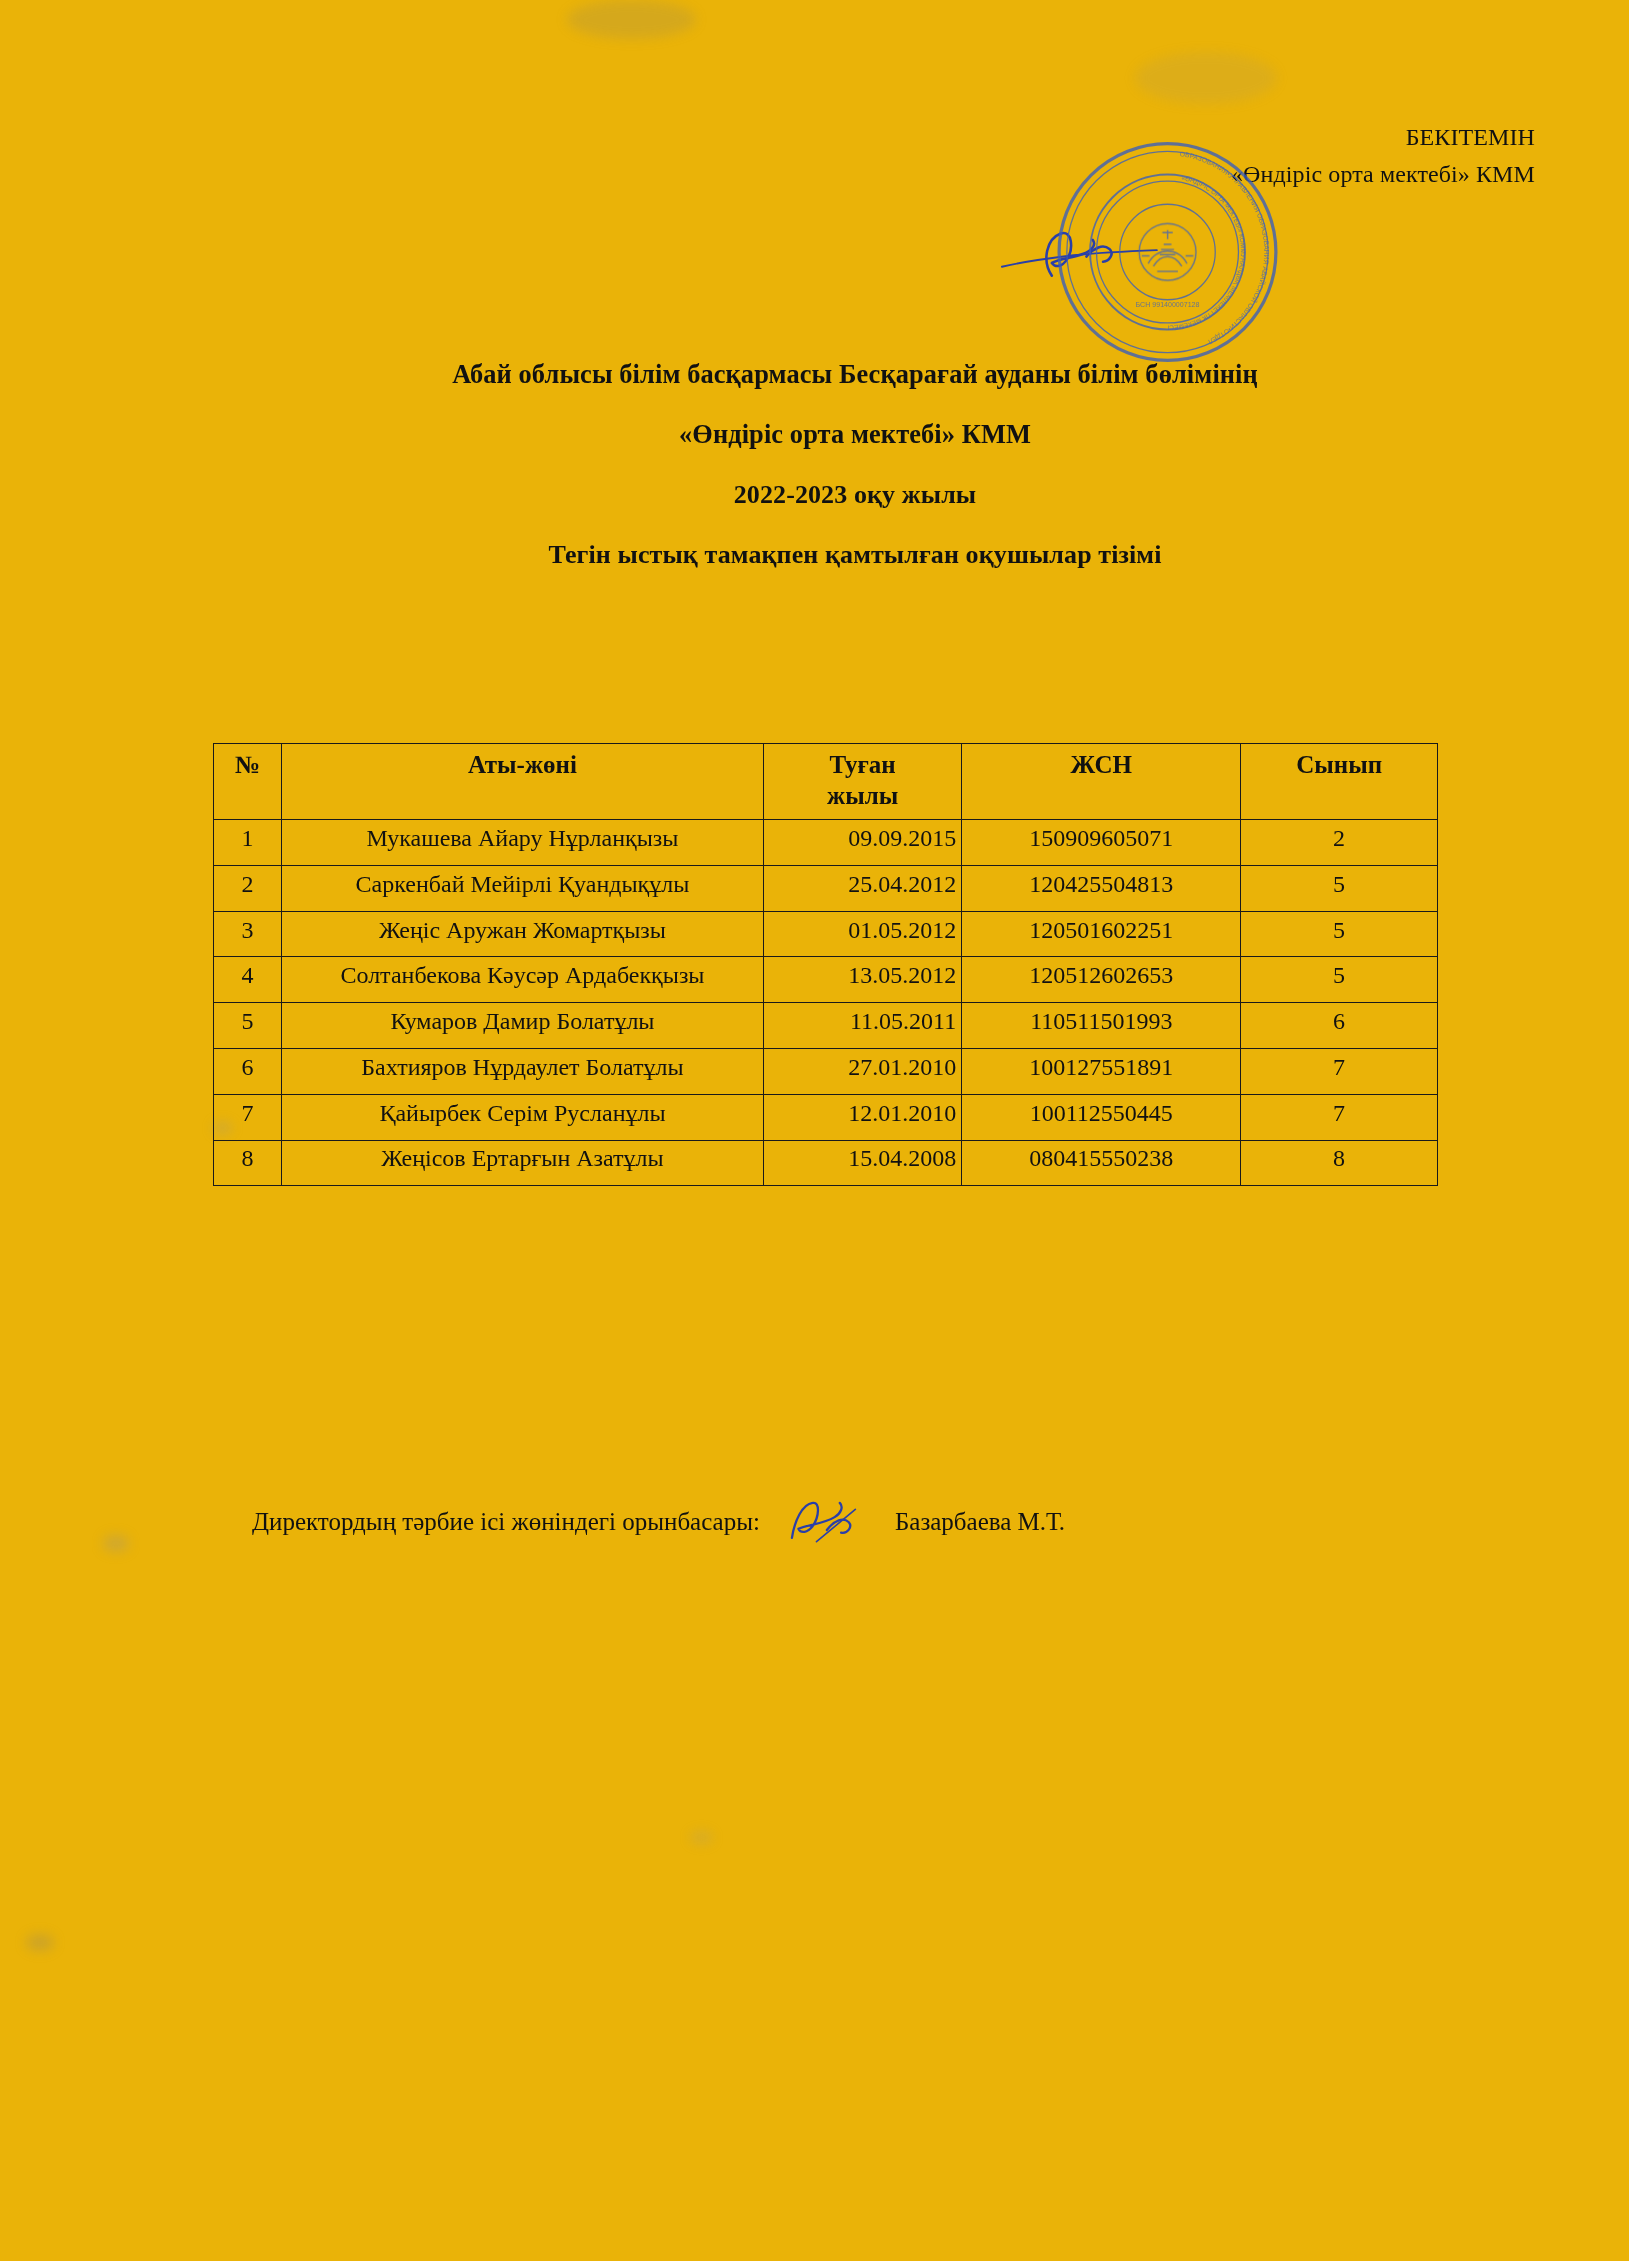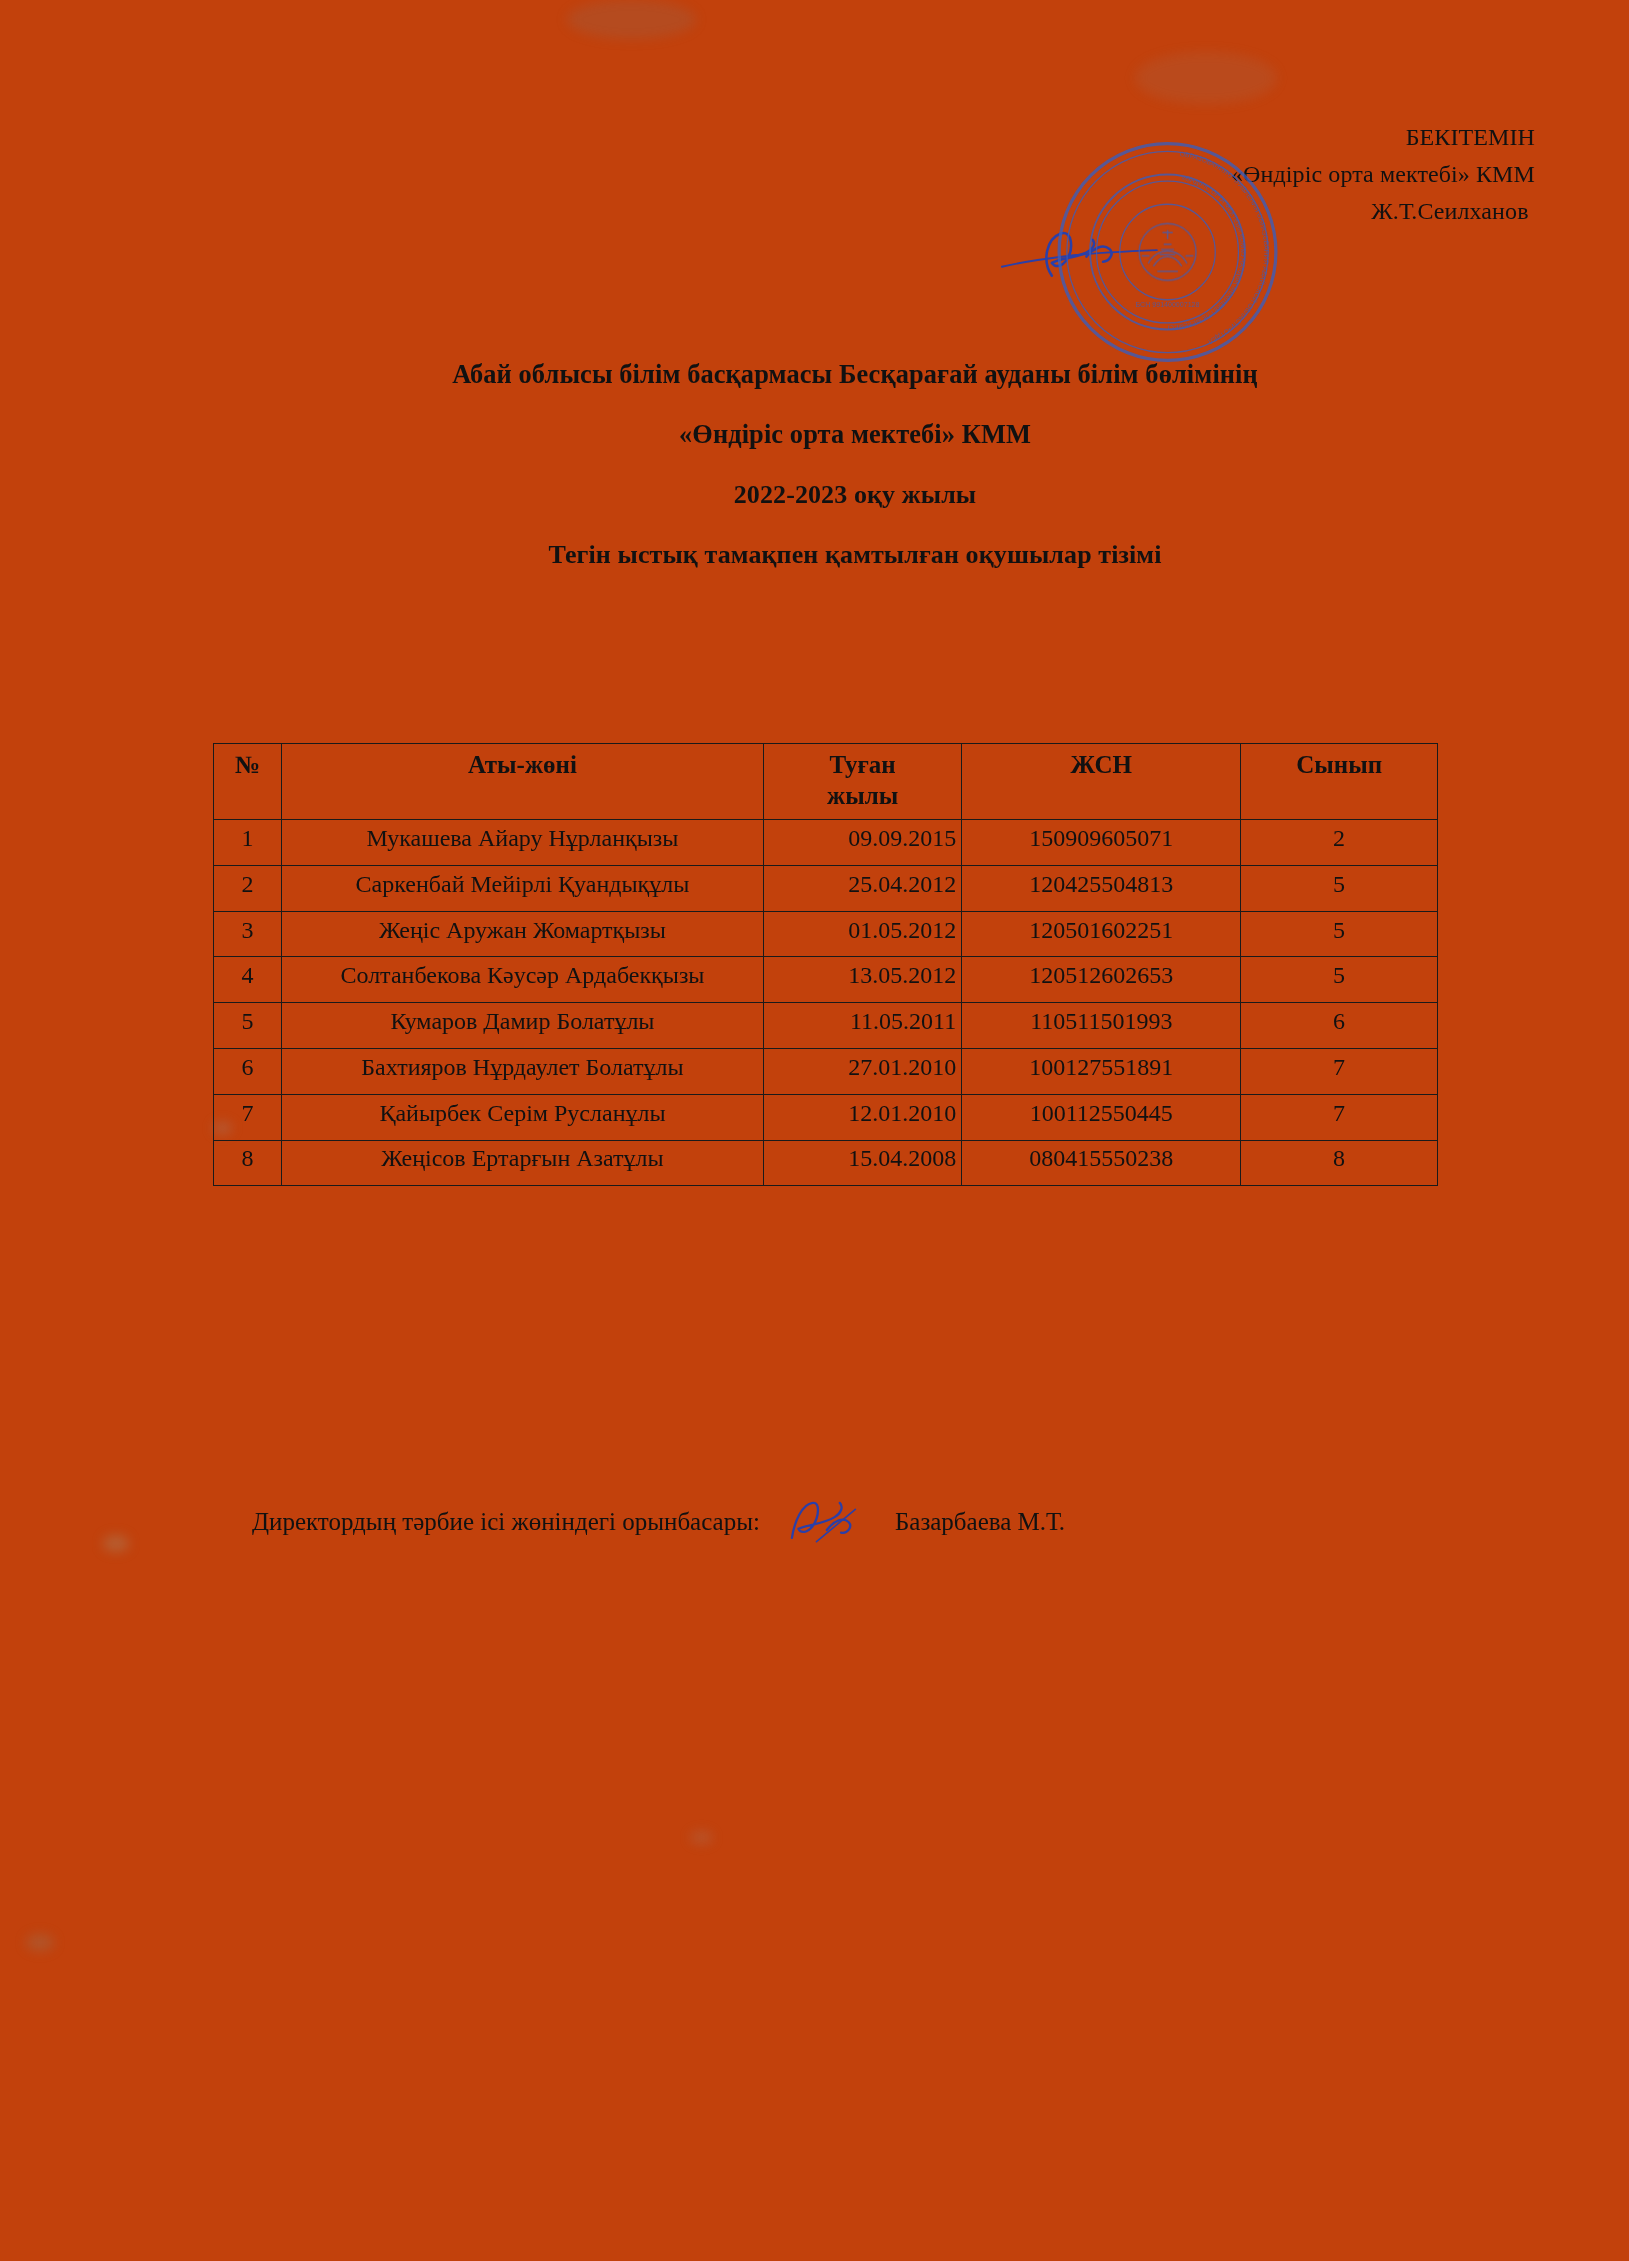--- a/index.html
+++ b/index.html
@@ -13,21 +13,21 @@
     position: relative;
     font-family: "Liberation Serif", "DejaVu Serif", serif;
     color: #111111;
     overflow: hidden;
   }
 
   
   .page {
     position: absolute;
     inset: 0;
-    background: #c2410c;
+    background: #eab308;
   }
   .smudge {
     position: absolute;
     border-radius: 50%;
     background: rgba(120,120,120,0.18);
     filter: blur(5.8px);
     pointer-events: none;
   }
   .smudge.s1 { left: 567px; top: 0px;   width: 129px; height: 39px; }
   .smudge.s2 { left: 1135px; top: 52px; width: 142px; height: 52px; background: rgba(140,140,140,0.13); }
@@ -171,21 +171,20 @@
   <div class="smudge s1"></div>
   <div class="smudge s2"></div>
   <div class="smudge s3"></div>
   <div class="smudge s4"></div>
   <div class="smudge s5"></div>
   <div class="smudge s6"></div>
 
   <div class="approval">
     <span class="line">БЕКІТЕМІН</span>
     <span class="line">«Өндіріс орта мектебі» КММ</span>
-    <span class="line name">Ж.Т.Сеилханов</span>
   </div>
 
   <svg class="sig-approve" viewBox="0 0 310 100">
     <path d="M8 70 C 40 62, 70 58, 120 52 C 160 48, 200 46, 250 44" stroke="#2a3fa8" stroke-width="3" fill="none" stroke-linecap="round"></path>
     <path d="M86 84 C 70 60, 78 26, 100 18 C 118 12, 120 42, 110 58 C 102 70, 92 72, 86 64
              C 96 58, 118 56, 134 50 C 148 45, 156 36, 150 28" stroke="#2a3fa8" stroke-width="4" fill="none" stroke-linecap="round" stroke-linejoin="round"></path>
     <path d="M140 54 C 152 40, 166 34, 176 42 C 184 49, 176 62, 166 62" stroke="#2a3fa8" stroke-width="4" fill="none" stroke-linecap="round"></path>
   </svg>
 
   <svg class="stamp" viewBox="0 0 420 350">

